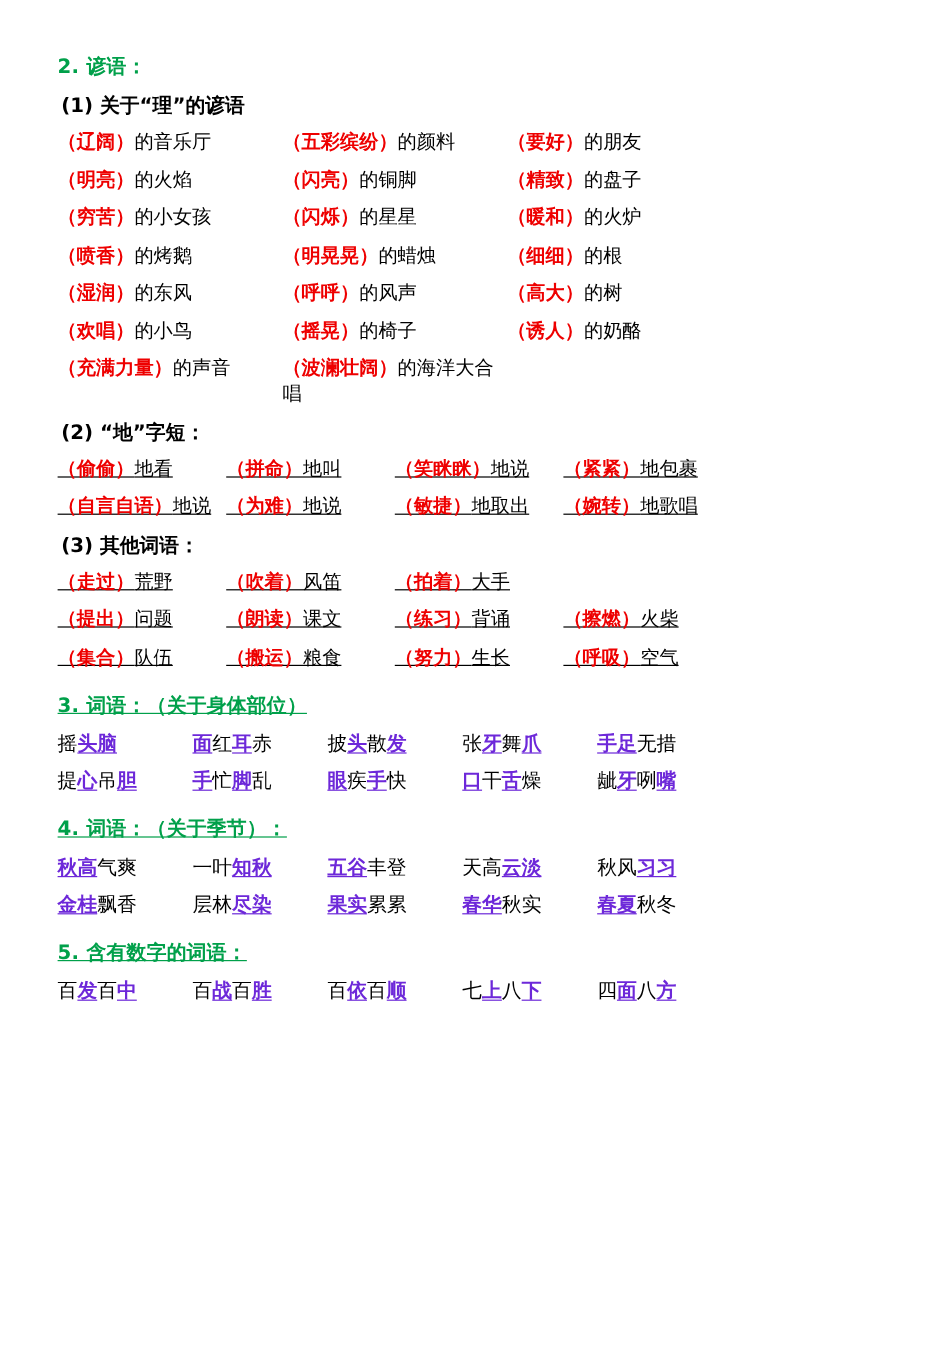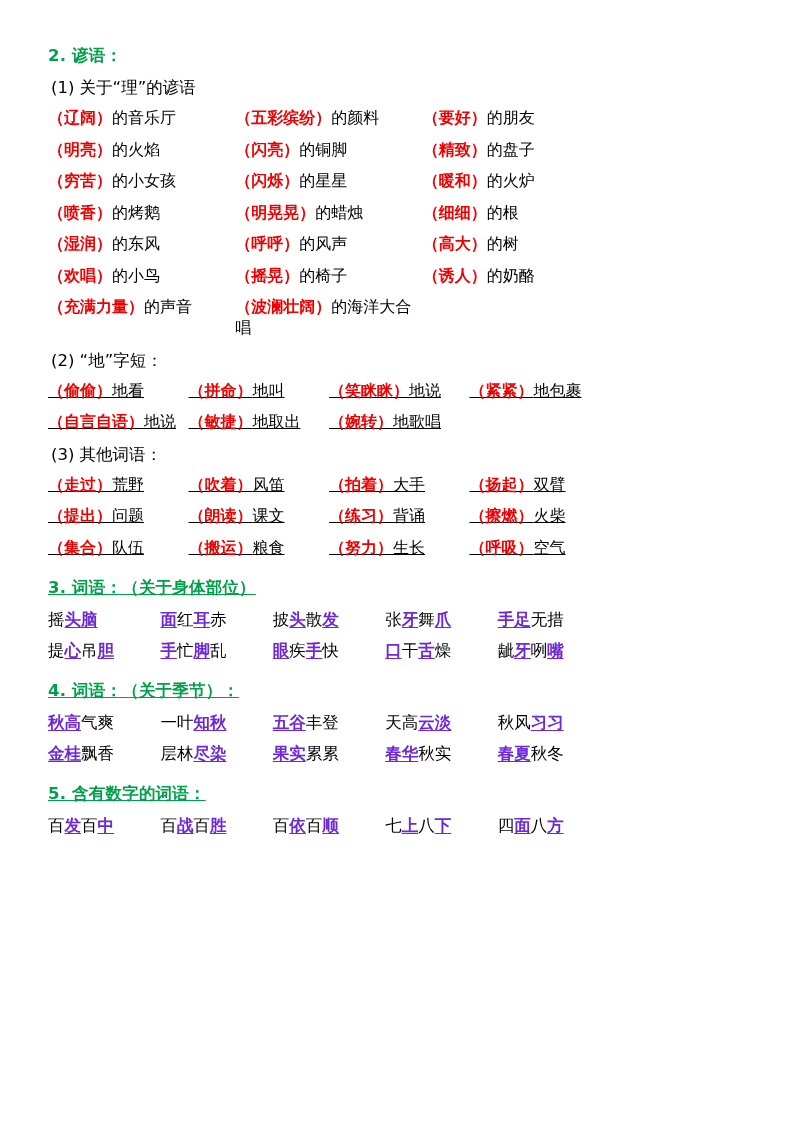--- a/index.html
+++ b/index.html
@@ -25,21 +25,21 @@
   }
   .sec-head {
     color: #00a04a;
     font-weight: bold;
     font-size: 16.5px;
     margin: 0 0 10px 0;
     letter-spacing: 0.2px;
   }
   .sub-head {
     color: #000000;
-    font-weight: normal;
+    font-weight: bold;
     font-size: 16.5px;
     margin: 0 0 9px 0;
   }
   .red { color: #ee0000; font-weight: bold; text-align: center; }
   .blk { color: #000000; }
   
   .cols {
     display: flex;
     font-size: 16px;
     margin-bottom: 10.5px;
@@ -114,32 +114,32 @@
   <div class="sub-head indent">(2) “地”字短：</div>
   <div class="grp" id="s22">
       <div class="cols c4">
         <div><span class="red">（偷偷）</span><span class="blk">地看</span></div>
         <div><span class="red">（拼命）</span><span class="blk">地叫</span></div>
         <div><span class="red">（笑眯眯）</span><span class="blk">地说</span></div>
         <div><span class="red">（紧紧）</span><span class="blk">地包裹</span></div>
       </div>
       <div class="cols c4">
         <div><span class="red">（自言自语）</span><span class="blk">地说</span></div>
+        <div><span class="red">（为难）</span><span class="blk">地说</span></div>
         <div><span class="red">（敏捷）</span><span class="blk">地取出</span></div>
         <div><span class="red">（婉转）</span><span class="blk">地歌唱</span></div>
       </div>
     </div>
 
   <div class="sub-head indent">(3) 其他词语：</div>
   <div class="grp" id="s23">
       <div class="cols c4">
         <div><span class="red">（走过）</span><span class="blk">荒野</span></div>
         <div><span class="red">（吹着）</span><span class="blk">风笛</span></div>
         <div><span class="red">（拍着）</span><span class="blk">大手</span></div>
-        <div><span class="red">（扬起）</span><span class="blk">双臂</span></div>
       </div>
       <div class="cols c4">
         <div><span class="red">（提出）</span><span class="blk">问题</span></div>
         <div><span class="red">（朗读）</span><span class="blk">课文</span></div>
         <div><span class="red">（练习）</span><span class="blk">背诵</span></div>
         <div><span class="red">（擦燃）</span><span class="blk">火柴</span></div>
       </div>
       <div class="cols c4">
         <div><span class="red">（集合）</span><span class="blk">队伍</span></div>
         <div><span class="red">（搬运）</span><span class="blk">粮食</span></div>

